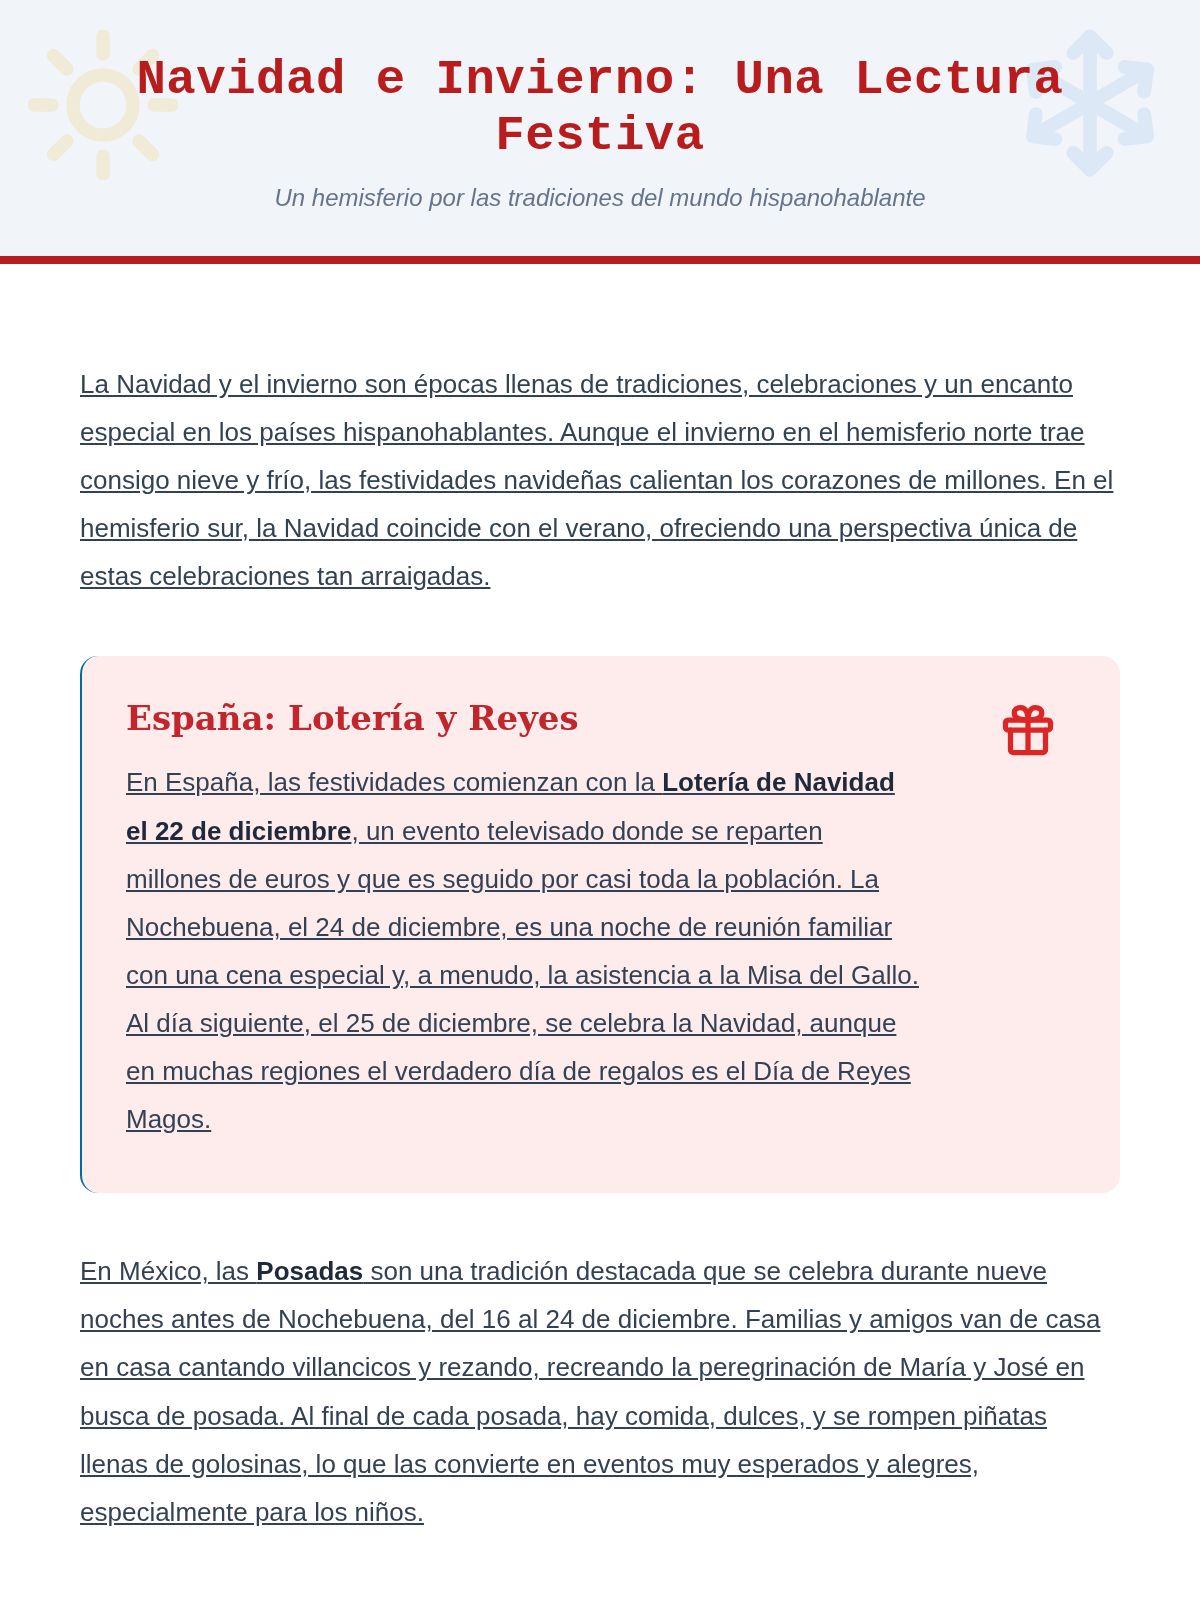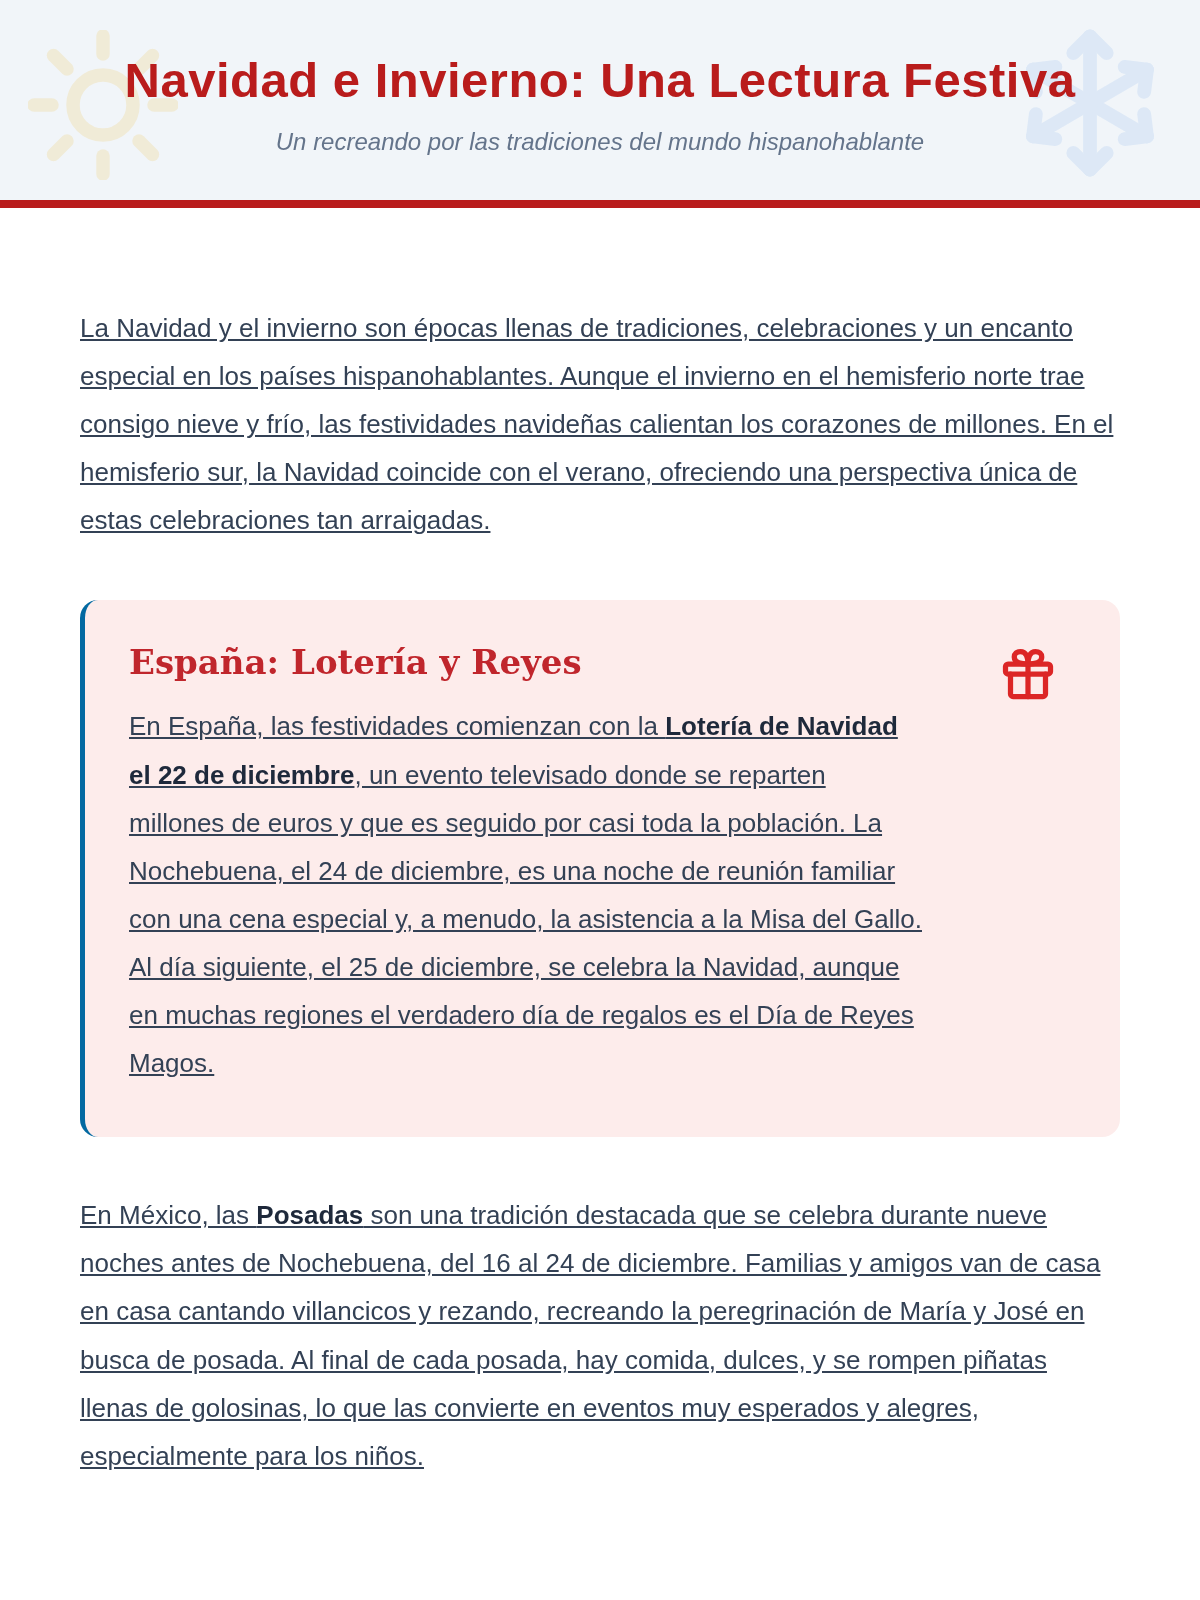--- a/index.html
+++ b/index.html
@@ -14,21 +14,21 @@
   }
   
   .hero {
     position: relative;
     background: #f1f5f9;
     padding: 52px 30px 44px 30px;
     text-align: center;
     overflow: hidden;
   }
   .hero h1 {
-    font-family: Liberation Sans, sans-serif;
+    font-family: Liberation Mono, monospace;
     font-weight: 700;
     font-size: 49px;
     color: #b91c1c;
     letter-spacing: 0.5px;
     position: relative;
     z-index: 2;
   }
   .hero .subtitle {
     margin-top: 20px;
     font-style: italic;
@@ -60,21 +60,21 @@
   }
   .para strong {
     color: #1e293b;
     font-weight: 700;
   }
   
   .card {
     position: relative;
     margin: 56px 0 54px 0;
     background: #fdeceb;
-    border-left: 5px solid #0369a1;
+    border-left: 2px solid #0369a1;
     border-radius: 18px;
     padding: 42px 48px 50px 44px;
   }
   .card h2 {
     font-family: "DejaVu Serif", "Liberation Serif", serif;
     font-weight: 700;
     font-size: 34px;
     color: #c0262c;
     margin-bottom: 20px;
   }
@@ -121,21 +121,21 @@
         <line x1="91" y1="78" x2="75" y2="80"></line>
         <line x1="91" y1="78" x2="89" y2="62"></line>
         <line x1="9" y1="78" x2="11" y2="62"></line>
         <line x1="9" y1="78" x2="25" y2="80"></line>
         <line x1="91" y1="30" x2="89" y2="46"></line>
         <line x1="91" y1="30" x2="75" y2="28"></line>
       </g>
     </svg>
   </span>
   <h1>Navidad e Invierno: Una Lectura Festiva</h1>
-  <p class="subtitle">Un recreando por las tradiciones del mundo hispanohablante</p>
+  <p class="subtitle">Un hemisferio por las tradiciones del mundo hispanohablante</p>
 </header>
 
 <div class="divider"></div>
 
 <main>
   <p class="para">La Navidad y el invierno son épocas llenas de tradiciones, celebraciones y un encanto especial en los países hispanohablantes. Aunque el invierno en el hemisferio norte trae consigo nieve y frío, las festividades navideñas calientan los corazones de millones. En el hemisferio sur, la Navidad coincide con el verano, ofreciendo una perspectiva única de estas celebraciones tan arraigadas.</p>
 
   <section class="card">
     <span class="gift">
       <svg width="60" height="60" viewBox="0 0 24 24" fill="none" stroke="#dc2626" stroke-width="2.1" stroke-linecap="round" stroke-linejoin="round">

